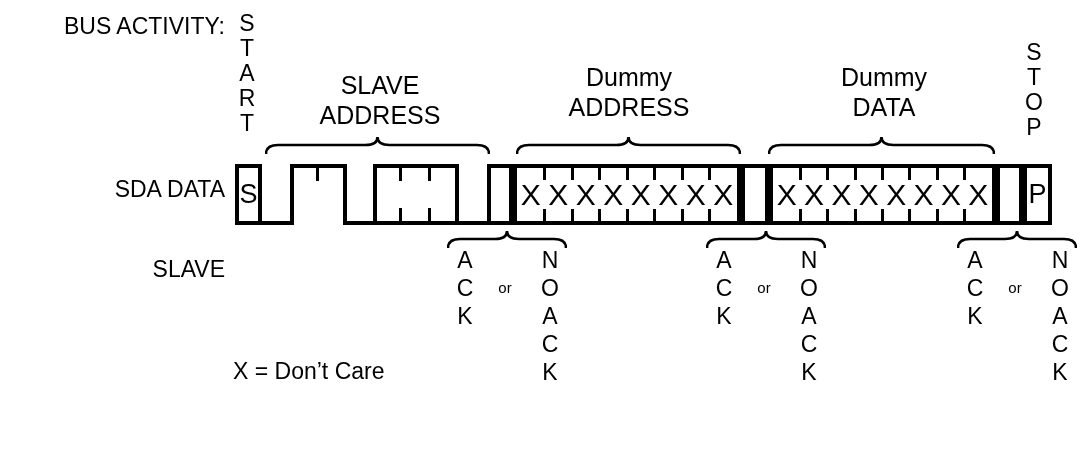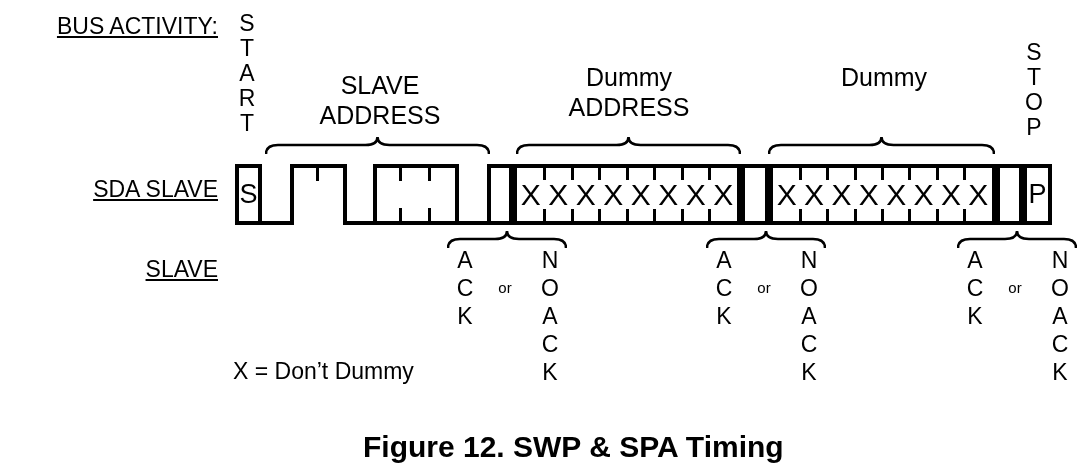--- a/index.html
+++ b/index.html
@@ -2,22 +2,22 @@
 <html style="--ink: #000000; --bg: #ffffff;"><head>
 <meta charset="utf-8">
 <style>
   html,body{margin:0;padding:0;background:#fff;}
   .page{
     position:relative;width:1083px;height:469px;
     background:var(--bg,#ffffff);color:var(--ink,#000000);
     font-family:"Liberation Sans",sans-serif;overflow:hidden;
   }
   .row-label{
-    position:absolute;left:8px;width:210px;text-align:right;
-    font-size:23px;line-height:24px;white-space:nowrap;text-decoration:underline;
+    position:absolute;left:15px;width:210px;text-align:right;
+    font-size:23px;line-height:24px;white-space:nowrap;
   }
   .section-label{
     position:absolute;width:220px;text-align:center;
     font-size:25px;line-height:30px;white-space:nowrap;
   }
   .vtext{position:absolute;transform:translateX(-50%);font-size:23px;}
   .vchar{display:block;text-align:center;line-height:25px;}
   .ack-group .vchar{line-height:28px;}
   .wbox{
     position:absolute;top:164px;height:61px;box-sizing:border-box;
@@ -41,21 +41,21 @@
   .or-label{position:absolute;left:68px;top:28px;transform:translateX(-50%);font-size:15px;line-height:28px;}
   .note{position:absolute;font-size:23px;white-space:nowrap;}
   .caption{position:absolute;font-size:30px;font-weight:bold;white-space:nowrap;}
 </style>
 </head>
 <body>
 
 <div class="page">
 
   <div class="row-label" style="top:14px">BUS ACTIVITY:</div>
-  <div class="row-label" style="top:177px">SDA SLAVE</div>
+  <div class="row-label" style="top:177px">SDA DATA</div>
   <div class="row-label" style="top:257px">SLAVE</div>
 
   <div class="vtext" style="left:247px;top:11px">
       <span class="vchar">S</span>
       <span class="vchar">T</span>
       <span class="vchar">A</span>
       <span class="vchar">R</span>
       <span class="vchar">T</span>
     </div>
   <div class="vtext" style="left:1034px;top:40px">
@@ -68,20 +68,21 @@
   <div class="section-label" style="left:270px;top:70px">
     <div>SLAVE</div>
     <div>ADDRESS</div>
   </div>
   <div class="section-label" style="left:519px;top:62px">
     <div>Dummy</div>
     <div>ADDRESS</div>
   </div>
   <div class="section-label" style="left:774px;top:62px">
     <div>Dummy</div>
+    <div>DATA</div>
   </div>
 
   <svg class="brace" style="left:265px;top:136px" width="225" height="18" viewBox="0 0 225 18">
     <path d="M1,18 Q1,9 13,9 L100.5,9 Q112.5,9 112.5,1 Q112.5,9 124.5,9 L212,9 Q224,9 224,18"></path>
   </svg>
   <svg class="brace" style="left:516px;top:136px" width="225" height="18" viewBox="0 0 225 18">
     <path d="M1,18 Q1,9 13,9 L100.5,9 Q112.5,9 112.5,1 Q112.5,9 124.5,9 L212,9 Q224,9 224,18"></path>
   </svg>
   <svg class="brace" style="left:768px;top:136px" width="227" height="18" viewBox="0 0 227 18">
     <path d="M1,18 Q1,9 13,9 L101.5,9 Q113.5,9 113.5,1 Q113.5,9 125.5,9 L214,9 Q226,9 226,18"></path>
@@ -180,17 +181,16 @@
     <div class="or-label">or</div>
     <div class="vtext noack-col">
         <span class="vchar">N</span>
         <span class="vchar">O</span>
         <span class="vchar">A</span>
         <span class="vchar">C</span>
         <span class="vchar">K</span>
       </div>
   </div>
 
-  <div class="note" style="left:233px;top:358px">X = Don’t Dummy</div>
+  <div class="note" style="left:233px;top:358px">X = Don’t Care</div>
 
-  <div class="caption" style="left:363px;top:430px">Figure 12. SWP &amp; SPA Timing</div>
 
 </div>
 
 </body></html>

